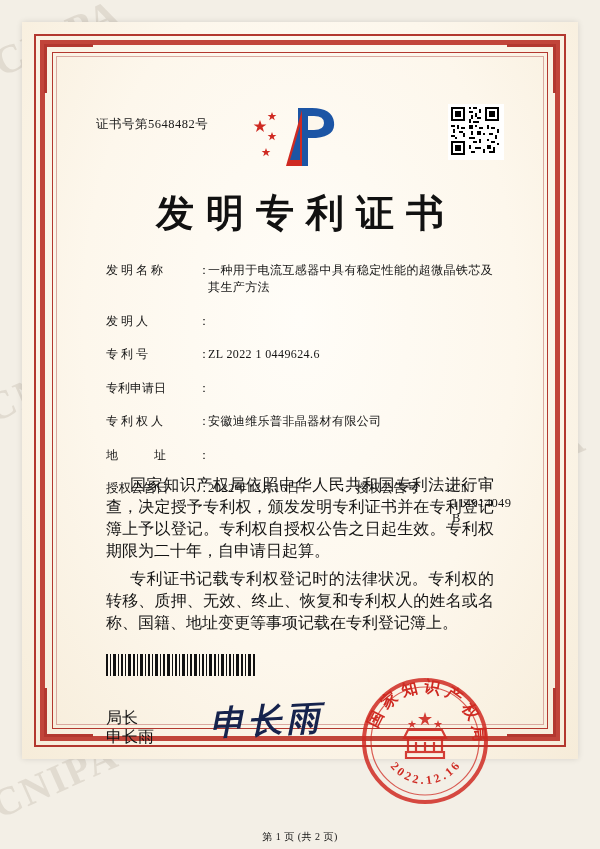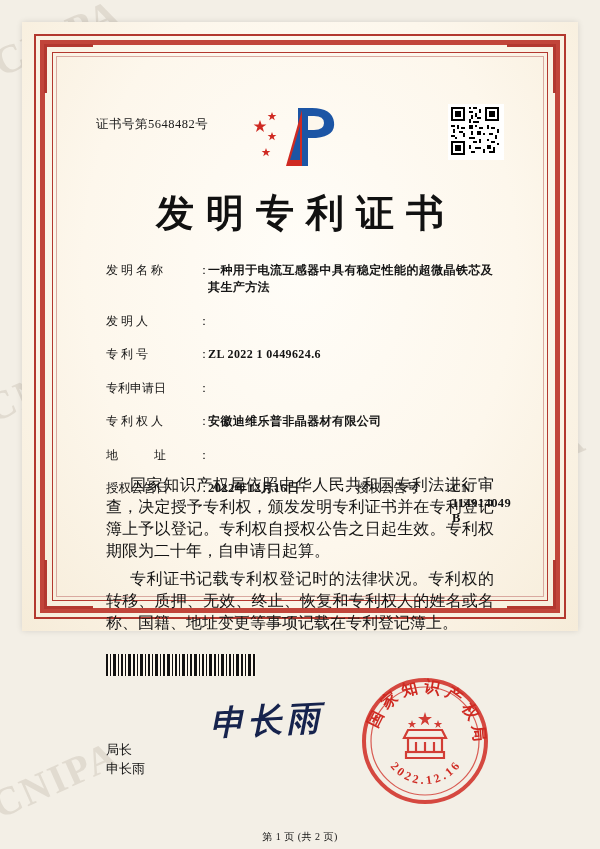--- a/index.html
+++ b/index.html
@@ -15,21 +15,21 @@
     font-family:"Liberation Serif", serif;
     font-weight:bold;
     color:rgba(170,160,145,0.25);
     letter-spacing:2px;
     user-select:none;
     pointer-events:none;
     white-space:nowrap;
   }
   
   .paper{
-    position:absolute;left:22px;top:22px;width:556px;height:609px;
+    position:absolute;left:22px;top:22px;width:556px;height:737px;
     background:
       radial-gradient(ellipse at 50% 40%, #fffdf8 0%, #fdf7ec 55%, #f6ecd9 100%);
     box-shadow:0 0 6px rgba(0,0,0,.12);
   }
   .frame-outer{
     position:absolute;left:12px;top:12px;right:12px;bottom:12px;
     border:2px solid #b3382f;
   }
   .frame-mid{
     position:absolute;left:18px;top:18px;right:18px;bottom:18px;
@@ -73,34 +73,34 @@
     position:absolute;left:0;right:0;top:120px;text-align:center;
     font-size:38px;font-weight:bold;letter-spacing:12px;
     color:#111;text-indent:12px;
     font-family:Liberation Sans, sans-serif;
   }
   
   .fields{position:absolute;left:36px;right:36px;top:194px;}
   .row{display:flex;align-items:baseline;margin-bottom:16.5px;font-size:12px;color:#141414;}
   .lbl{width:92px;flex:none;letter-spacing:0px;}
   .colon{width:10px;flex:none;}
-  .val{flex:1;letter-spacing:.4px;font-weight:bold;}
+  .val{flex:1;letter-spacing:.4px;}
   .row-split{display:flex;align-items:baseline;font-size:12.5px;color:#141414;margin-bottom:16.5px;}
   .half-l{display:flex;align-items:baseline;width:250px;flex:none;}
   .half-r{display:flex;align-items:baseline;flex:1;}
   .half-r .lbl{width:86px;}
 
   
   .paras{position:absolute;left:36px;right:36px;top:406px;font-size:16px;line-height:22px;color:#141414;text-align:justify;}
   .paras p{margin:0 0 6px 0;text-indent:24px;}
 
   
   .barcode{position:absolute;left:36px;top:586px;width:150px;height:22px;}
   
-  .sig-label{position:absolute;left:36px;top:640px;font-size:13px;line-height:19px;color:#141414;margin-top:32px;}
+  .sig-label{position:absolute;left:36px;top:640px;font-size:16px;line-height:19px;color:#141414;}
   .sig-hand{
     position:absolute;left:140px;top:630px;
     font-size:34px;color:#16234d;
     font-family:"Liberation Serif", serif;
     font-style:italic;font-weight:bold;letter-spacing:4px;
     transform:rotate(-3deg);
   }
   
   .seal{position:absolute;right:40px;top:608px;width:130px;height:130px;}
   

